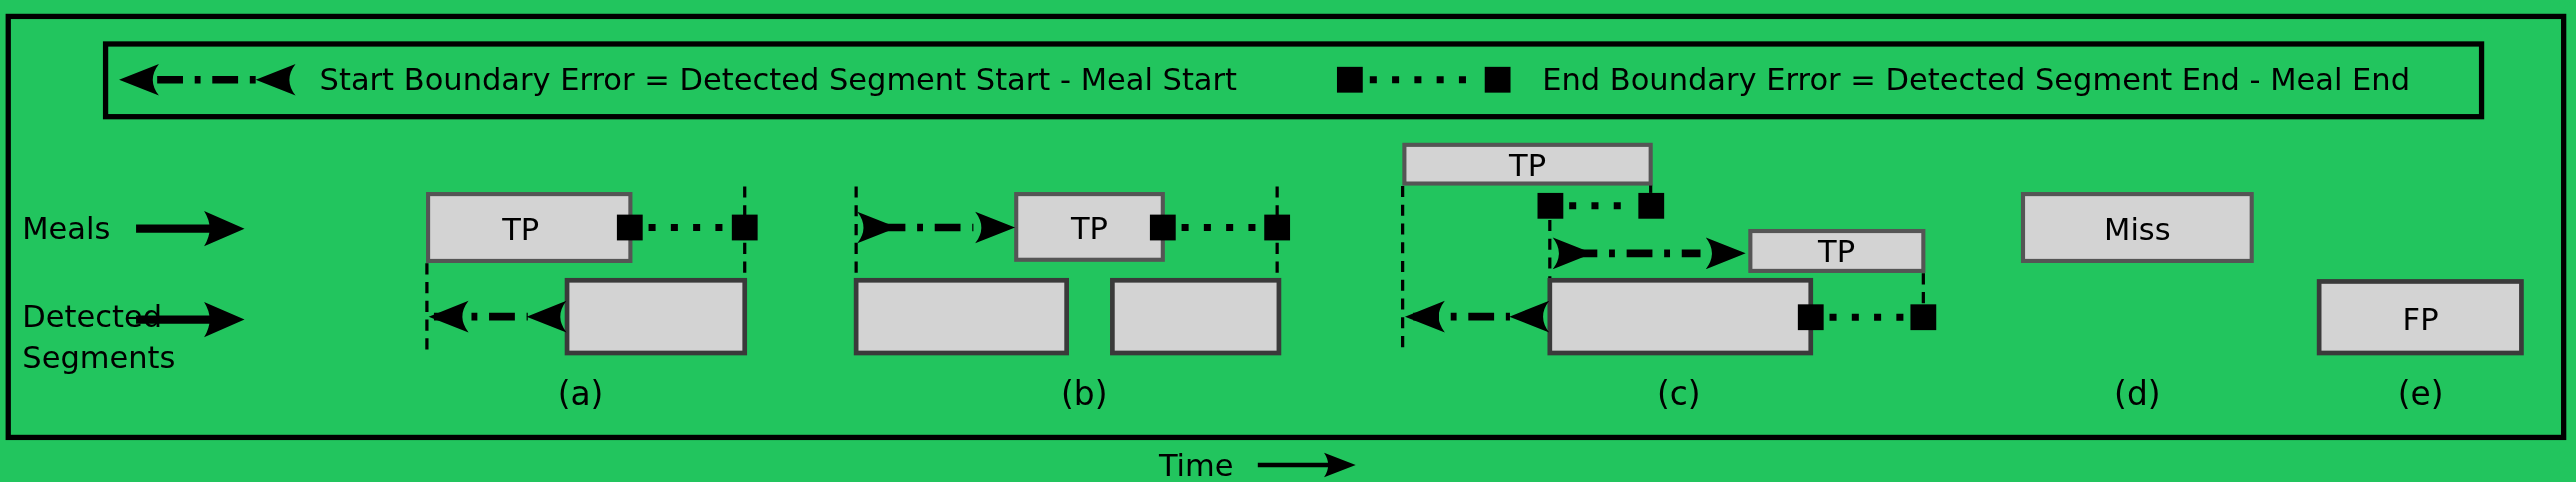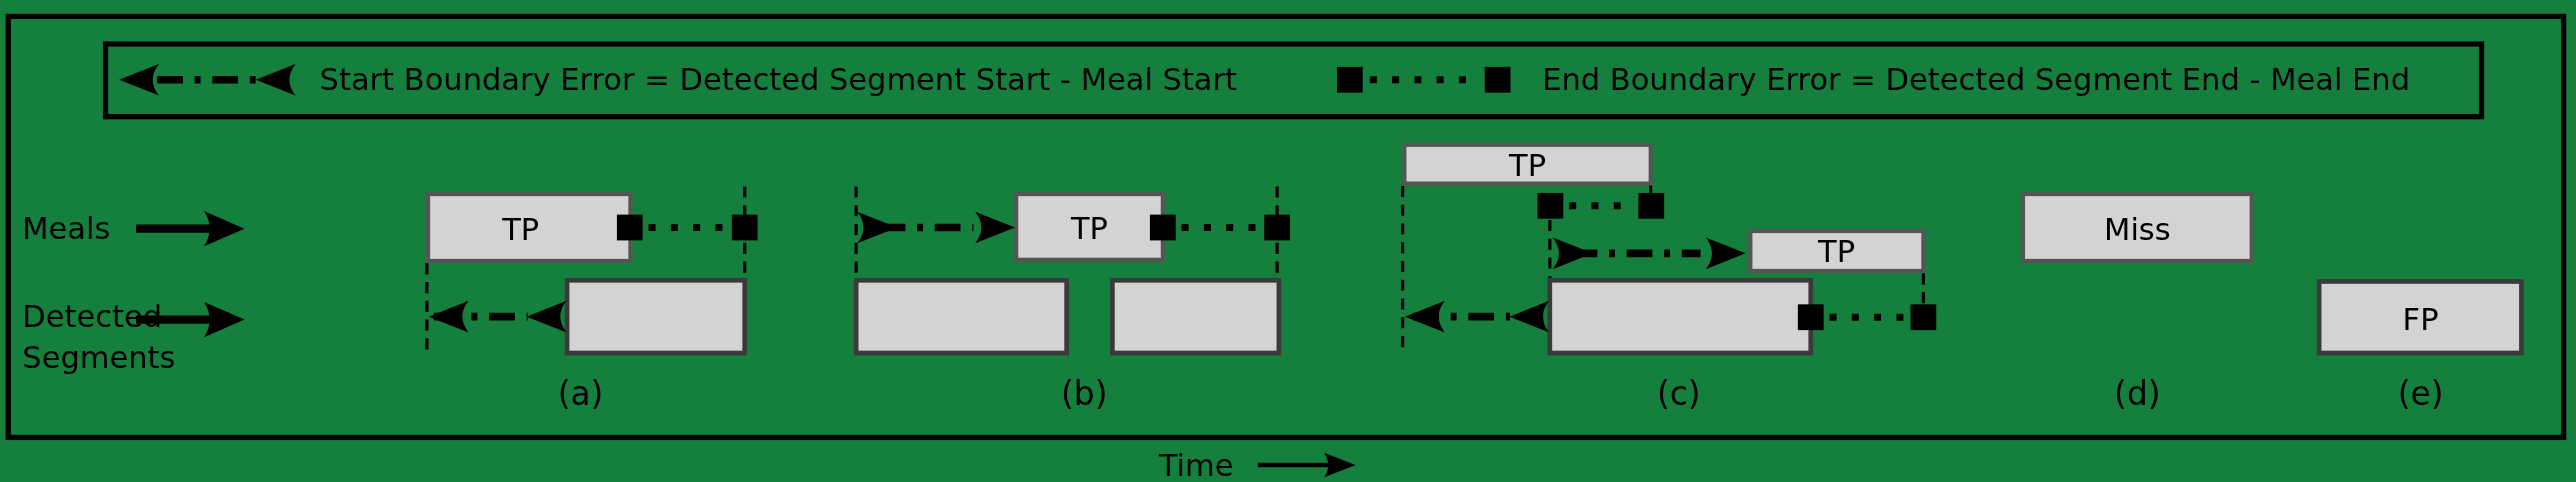--- a/index.html
+++ b/index.html
@@ -7,21 +7,21 @@
     padding: 0;
     background: #ffffff;
     width: 2576px;
     height: 482px;
     font-family: "DejaVu Sans", "Liberation Sans", sans-serif;
   }
   .canvas {
     position: relative;
     width: 2576px;
     height: 482px;
-    background: #15803d;
+    background: #22c55e;
     overflow: hidden;
   }
   svg { display: block; }
   text {
     font-family: "DejaVu Sans", "Liberation Sans", sans-serif;
     fill: #000000;
   }
   .label-text   { font-size: 52px; }
   .caption-text { font-size: 56px; }
   .legend-text  { font-size: 52px; }

